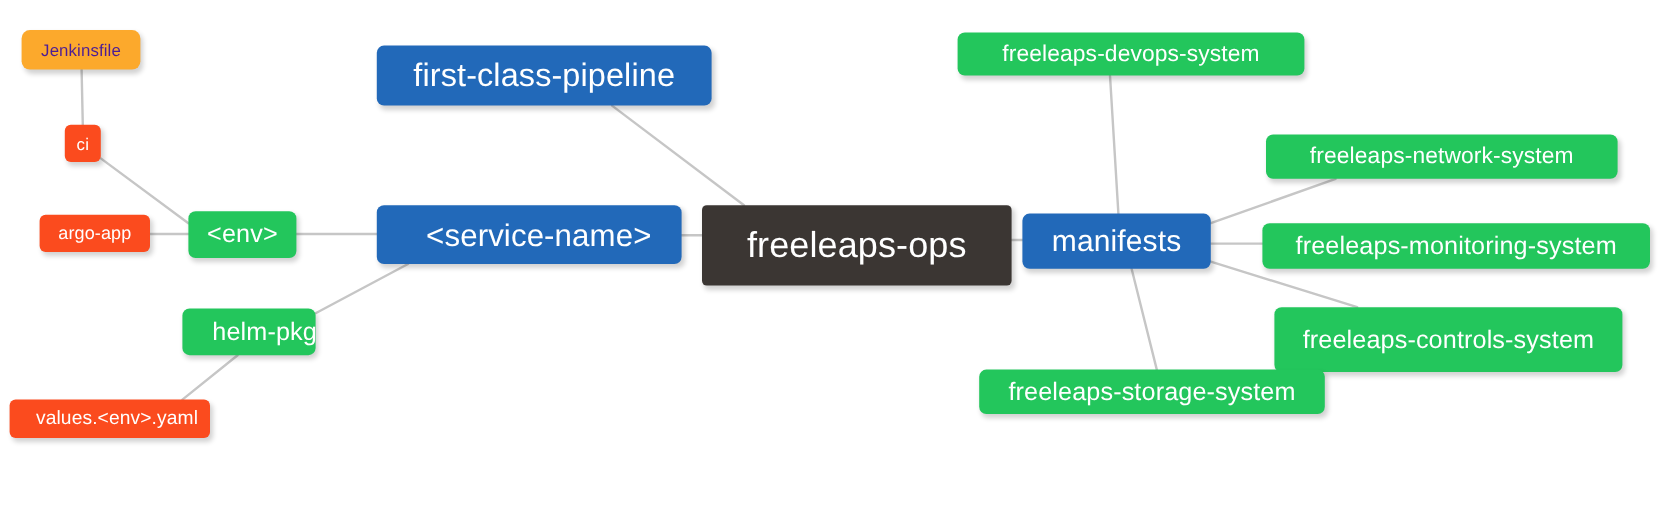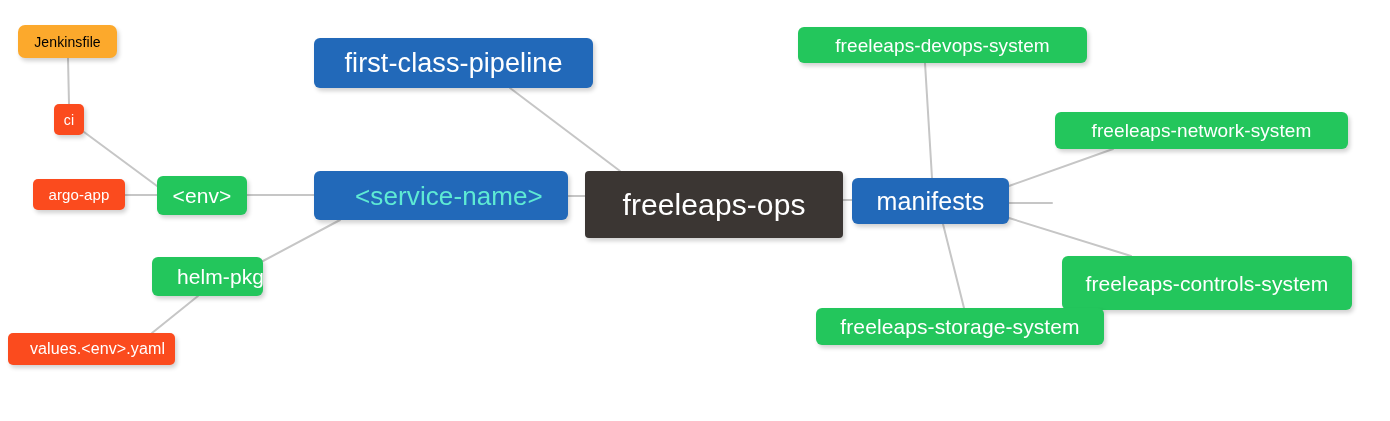--- a/index.html
+++ b/index.html
@@ -60,27 +60,28 @@
       <line x1="152" y1="333" x2="198" y2="296" stroke="#c6c6c6" stroke-width="2" stroke-linecap="round"></line>
       <line x1="510" y1="88" x2="620" y2="171" stroke="#c6c6c6" stroke-width="2" stroke-linecap="round"></line>
       <line x1="568" y1="196" x2="585" y2="196" stroke="#c6c6c6" stroke-width="2" stroke-linecap="round"></line>
       <line x1="843" y1="200" x2="852" y2="200" stroke="#c6c6c6" stroke-width="2" stroke-linecap="round"></line>
       <line x1="932" y1="178" x2="925" y2="63" stroke="#c6c6c6" stroke-width="2" stroke-linecap="round"></line>
       <line x1="1009" y1="186" x2="1113" y2="149" stroke="#c6c6c6" stroke-width="2" stroke-linecap="round"></line>
       <line x1="1009" y1="203" x2="1052" y2="203" stroke="#c6c6c6" stroke-width="2" stroke-linecap="round"></line>
       <line x1="1009" y1="218" x2="1131" y2="256" stroke="#c6c6c6" stroke-width="2" stroke-linecap="round"></line>
       <line x1="943" y1="224" x2="964" y2="308" stroke="#c6c6c6" stroke-width="2" stroke-linecap="round"></line>
     </svg>
-<div class="node node-orange" style="left: 18px; top: 25px; width: 99px; height: 33px; font-size: 14px; color: #000000;">Jenkinsfile</div>
+<div class="node node-orange" style="left: 18px; top: 25px; width: 99px; height: 33px; font-size: 14px; color: #4c1d95;">Jenkinsfile</div>
     <div class="node node-red" style="left: 54px; top: 104px; width: 30px; height: 31px; font-size: 14px; color: rgb(255, 255, 255);">ci</div>
     <div class="node node-red" style="left: 33px; top: 179px; width: 92px; height: 31px; font-size: 15px; color: rgb(255, 255, 255);">argo-app</div>
     <div class="node node-green" style="left: 157px; top: 176px; width: 90px; height: 39px; font-size: 21px; color: rgb(255, 255, 255);">&lt;env&gt;</div>
     <div class="node node-green" style="left: 152px; top: 257px; width: 111px; height: 39px; font-size: 21px; color: rgb(255, 255, 255); padding-left: 26px;">helm-pkg</div>
     <div class="node node-red" style="left: 8px; top: 333px; width: 167px; height: 32px; font-size: 16px; color: rgb(255, 255, 255); padding-left: 12px;">values.&lt;env&gt;.yaml</div>
     <div class="node node-blue" style="left: 314px; top: 38px; width: 279px; height: 50px; font-size: 27px; color: rgb(255, 255, 255);">first-class-pipeline</div>
-    <div class="node node-blue" style="left: 314px; top: 171px; width: 254px; height: 49px; font-size: 26px; color: #5eead4; padding-left: 16px;">&lt;service-name&gt;</div>
+    <div class="node node-blue" style="left: 314px; top: 171px; width: 254px; height: 49px; font-size: 26px; color: #ffffff; padding-left: 16px;">&lt;service-name&gt;</div>
     <div class="node node-root" style="left: 585px; top: 171px; width: 258px; height: 67px; font-size: 30px; color: rgb(255, 255, 255);">freeleaps-ops</div>
     <div class="node node-blue" style="left: 852px; top: 178px; width: 157px; height: 46px; font-size: 25px; color: rgb(255, 255, 255);">manifests</div>
     <div class="node node-green" style="left: 798px; top: 27px; width: 289px; height: 36px; font-size: 19px; color: rgb(255, 255, 255);">freeleaps-devops-system</div>
     <div class="node node-green" style="left: 1055px; top: 112px; width: 293px; height: 37px; font-size: 19px; color: rgb(255, 255, 255);">freeleaps-network-system</div>
+    <div class="node node-green" style="left: 1052px; top: 186px; width: 323px; height: 38px; font-size: 21px; color: rgb(255, 255, 255);">freeleaps-monitoring-system</div>
     <div class="node node-green" style="left: 1062px; top: 256px; width: 290px; height: 54px; font-size: 21px; color: rgb(255, 255, 255);">freeleaps-controls-system</div>
     <div class="node node-green" style="left: 816px; top: 308px; width: 288px; height: 37px; font-size: 21px; color: rgb(255, 255, 255);">freeleaps-storage-system</div>
   </div>
 
 </body></html>

